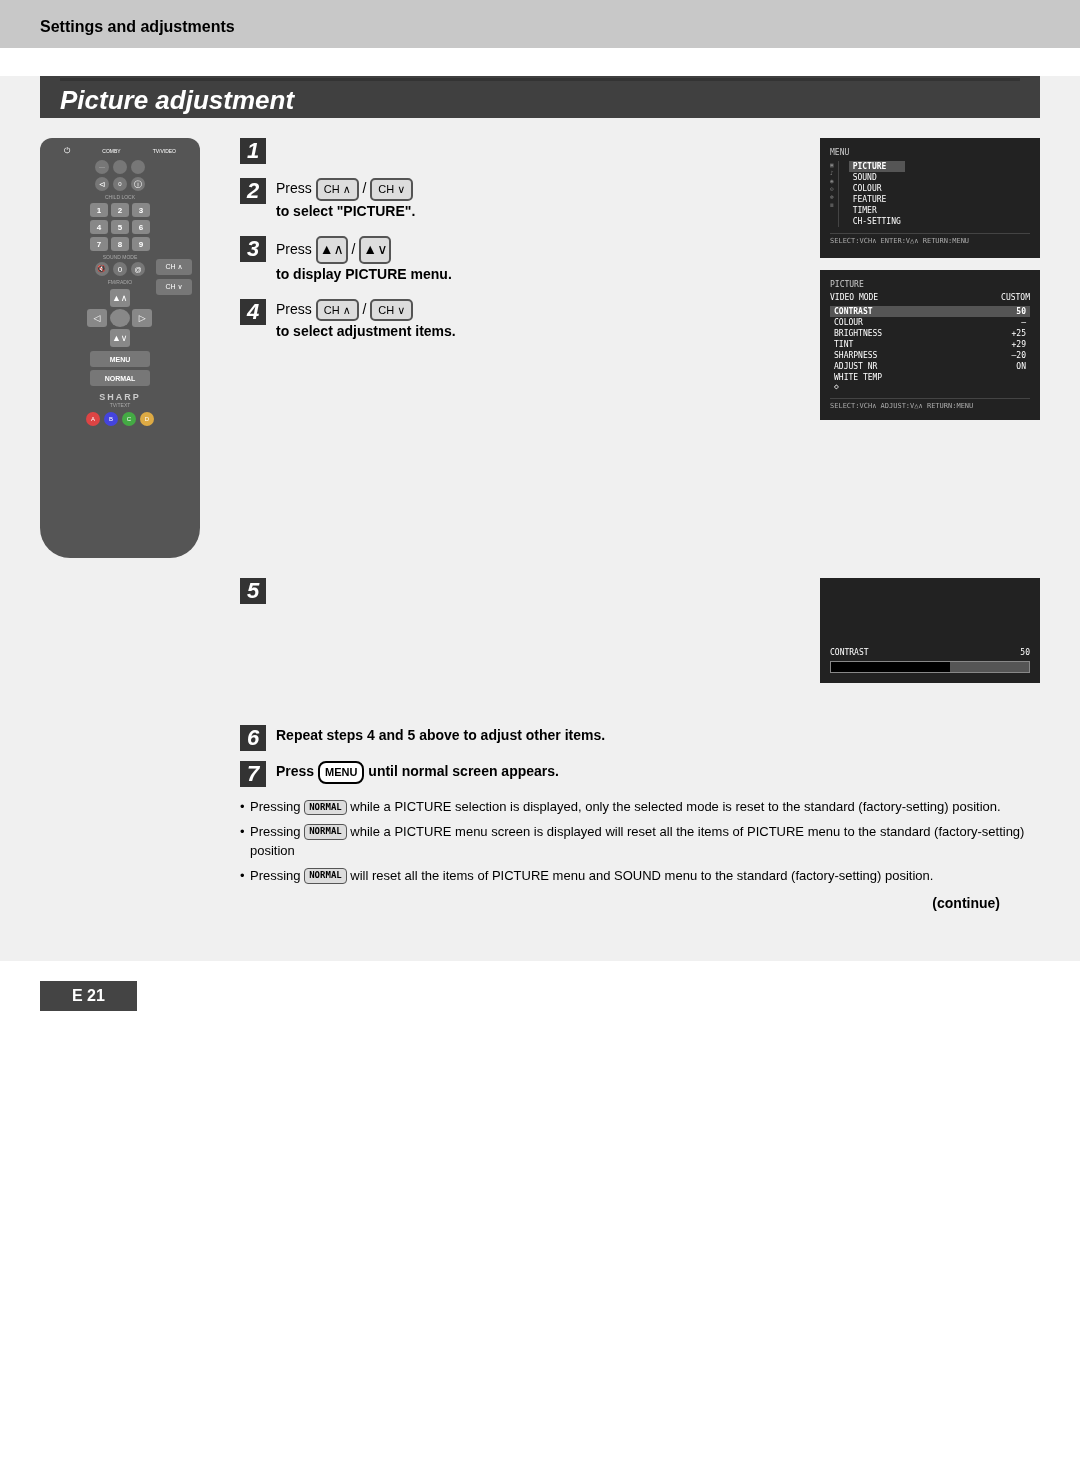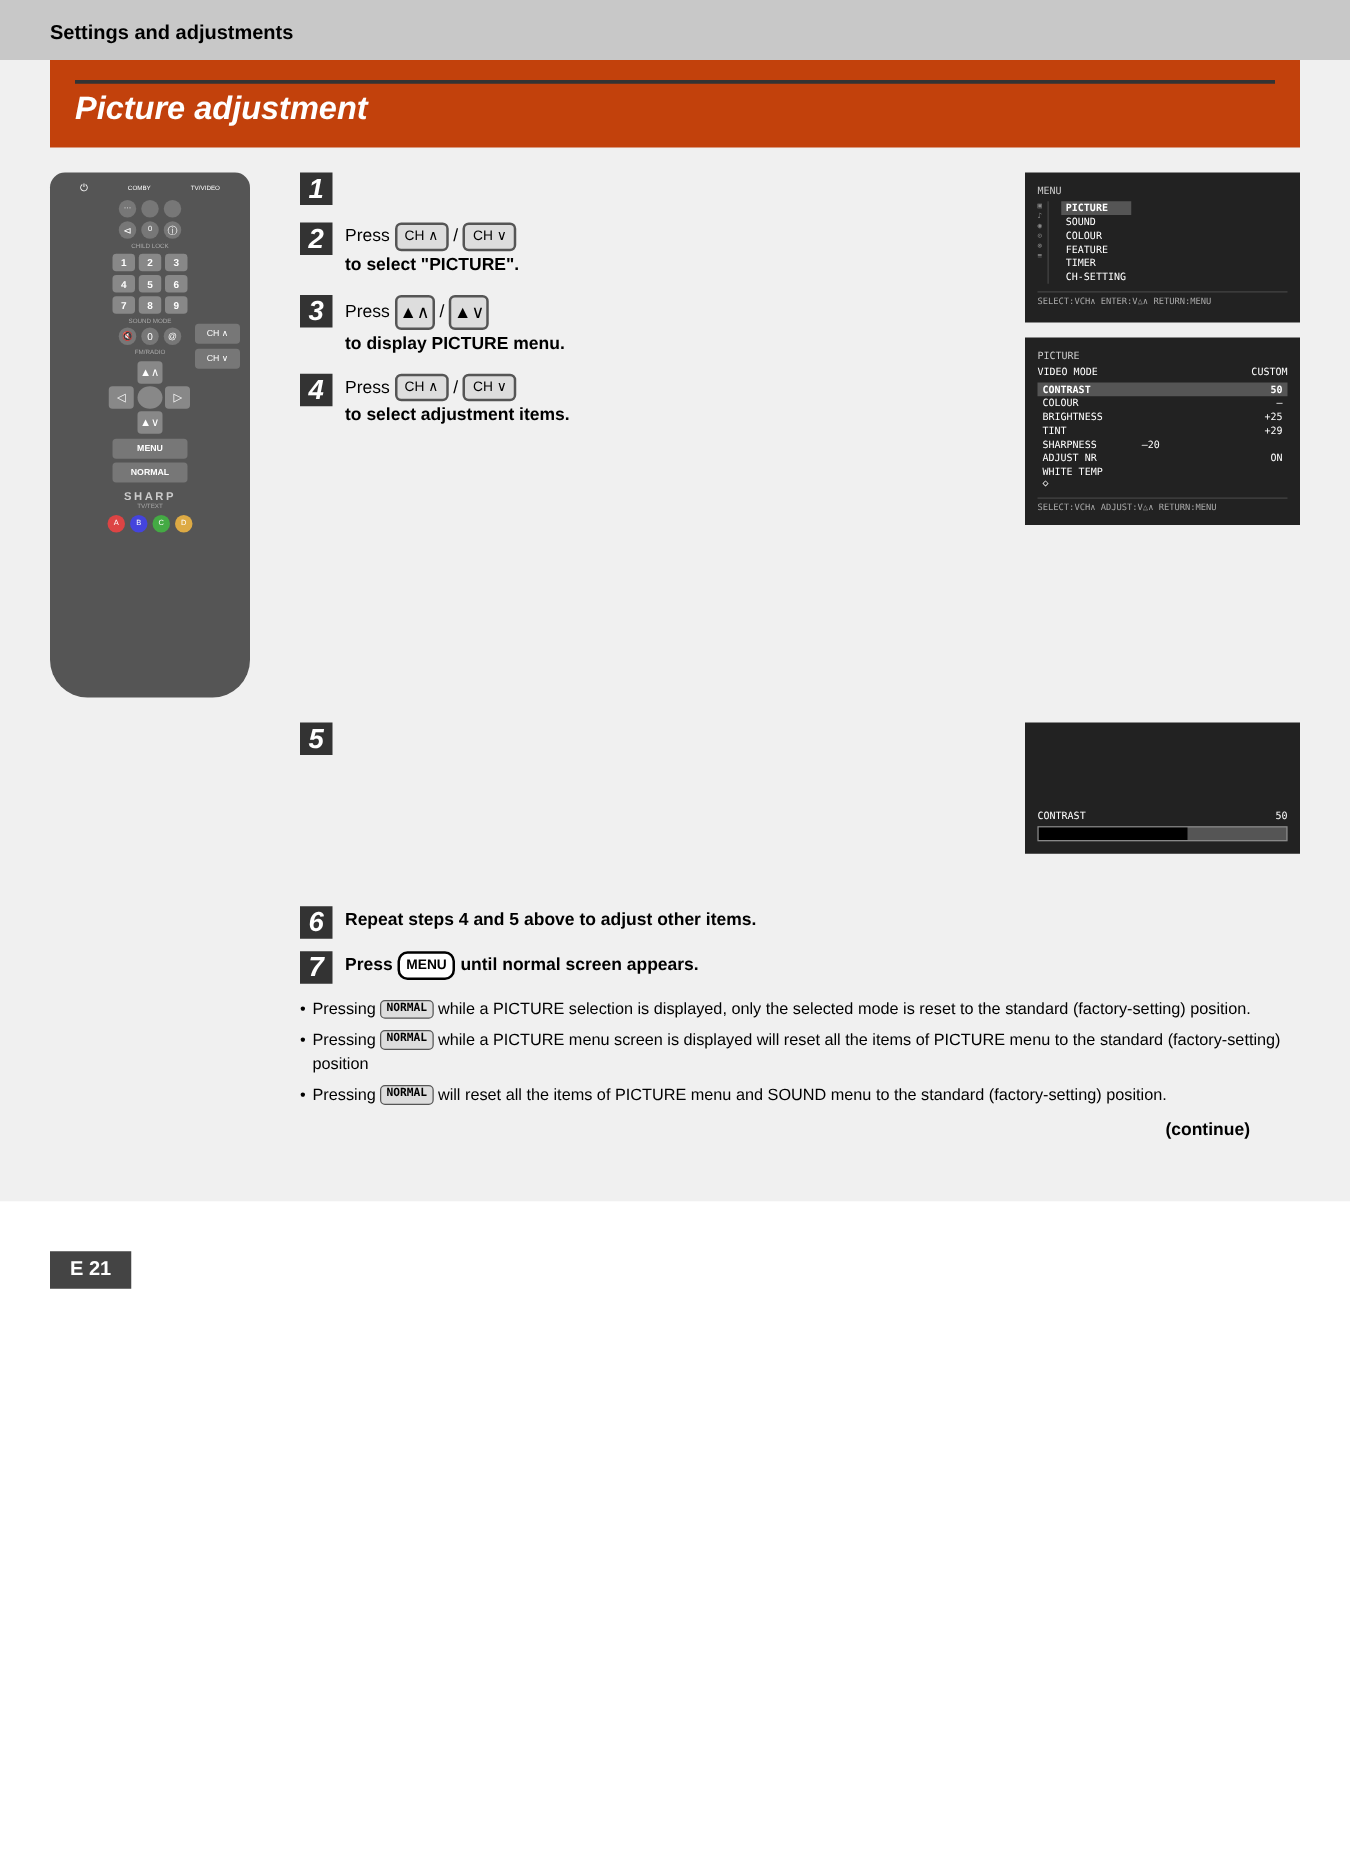--- a/index.html
+++ b/index.html
@@ -25,23 +25,24 @@
     }
 
     
     .main-content {
       padding: 0 40px 40px 40px;
       background: #f0f0f0;
     }
 
     
     .page-title-bar {
-      background: #c2410c;
-      padding: 16px 20px;
+      background: #404040;
+      padding: 2px 20px;
       margin-bottom: 20px;
+      margin-top: 28px;
     }
     .page-title-bar h1 {
       font-size: 26px;
       font-weight: bold;
       color: #fff;
       font-style: italic;
     }
 
     
     .content-grid {
@@ -364,24 +365,23 @@
       content: "•";
       position: absolute;
       left: 0;
     }
 
     
     .page-number {
       background: #444;
       color: #fff;
       display: inline-block;
-      padding: 6px 16px;
+      padding: 6px 32px;
       font-weight: bold;
       font-size: 16px;
-      margin-top: 20px;
     }
 
     .continue-text {
       text-align: right;
       font-weight: bold;
       font-size: 14px;
       margin-top: 10px;
       padding-right: 40px;
     }
 
@@ -602,21 +602,21 @@
           <span>–</span>
         </div>
         <div class="menu-item" style="display:flex; justify-content:space-between;">
           <span>BRIGHTNESS</span>
           <span>+25</span>
         </div>
         <div class="menu-item" style="display:flex; justify-content:space-between;text-align:center;">
           <span>TINT</span>
           <span>+29</span>
         </div>
-        <div class="menu-item" style="display:flex; gap:36px;">
+        <div class="menu-item" style="display:flex; justify-content:space-between;gap:36px;">
           <span>SHARPNESS</span>
           <span>–20</span>
         </div>
         <div class="menu-item" style="display:flex; justify-content:space-between;">
           <span>ADJUST NR</span>
           <span>ON</span>
         </div>
         <div class="menu-item" style="display:flex; justify-content:space-between;flex-direction:column;">
           <span>WHITE TEMP</span>
           <span>◇</span>

